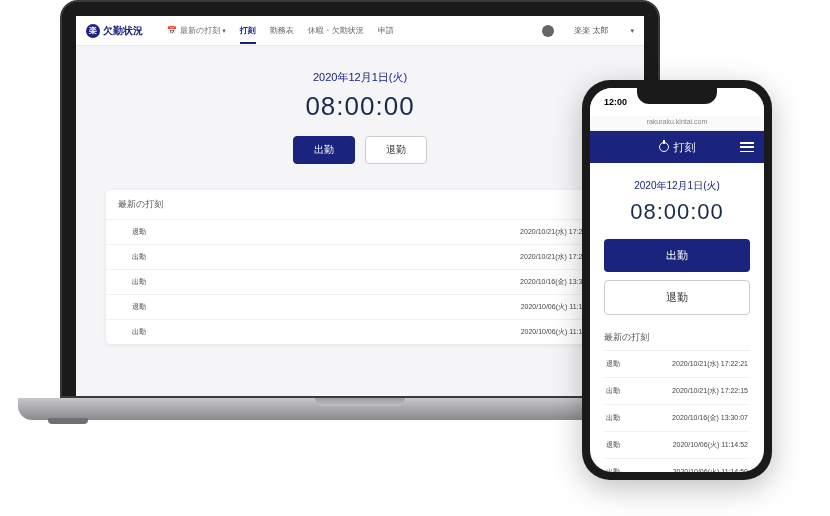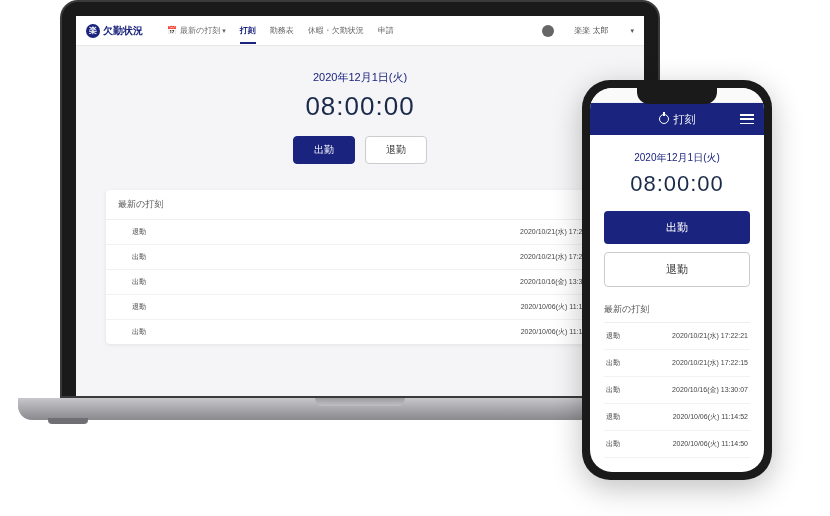--- a/index.html
+++ b/index.html
@@ -125,20 +125,23 @@
   </div>
   <div class="laptop-base">
     <div class="laptop-foot l"></div>
       <div class="laptop-foot r"></div>
   </div>
 </div>
 
 <div class="phone">
   <div class="phone-screen">
     <div class="notch"></div>
+    <div class="p-status">
+      <span>12:00</span>
+    </div>
     <div class="p-url">rakuraku.kintai.com</div>
     <div class="p-head">
       <span class="p-head-ico"></span>
       <span>打刻</span>
       <div class="menu">
         <div class="hamb">
             <span></span>
             <span></span>
             <span></span>
           </div>

